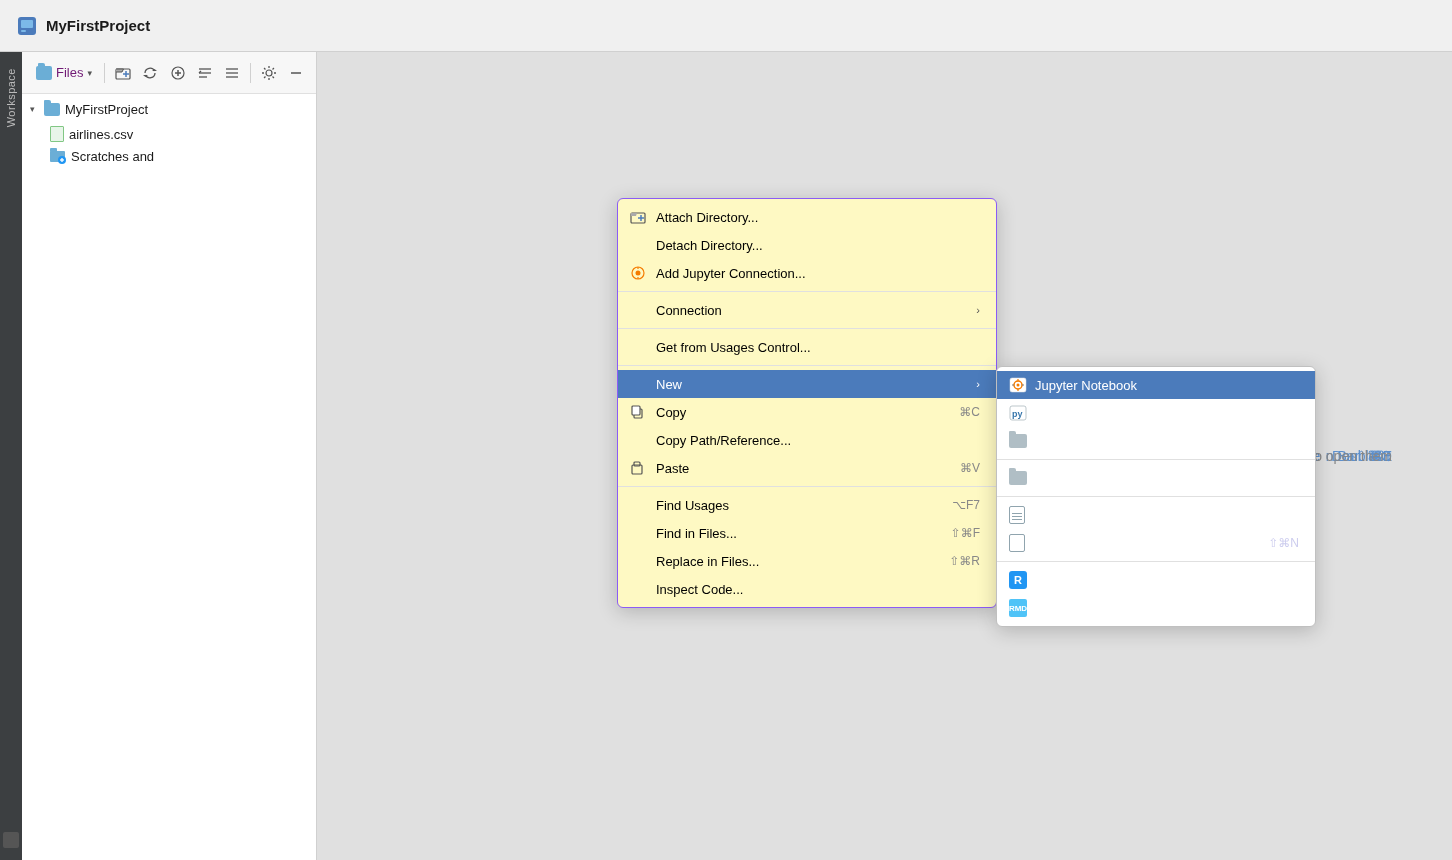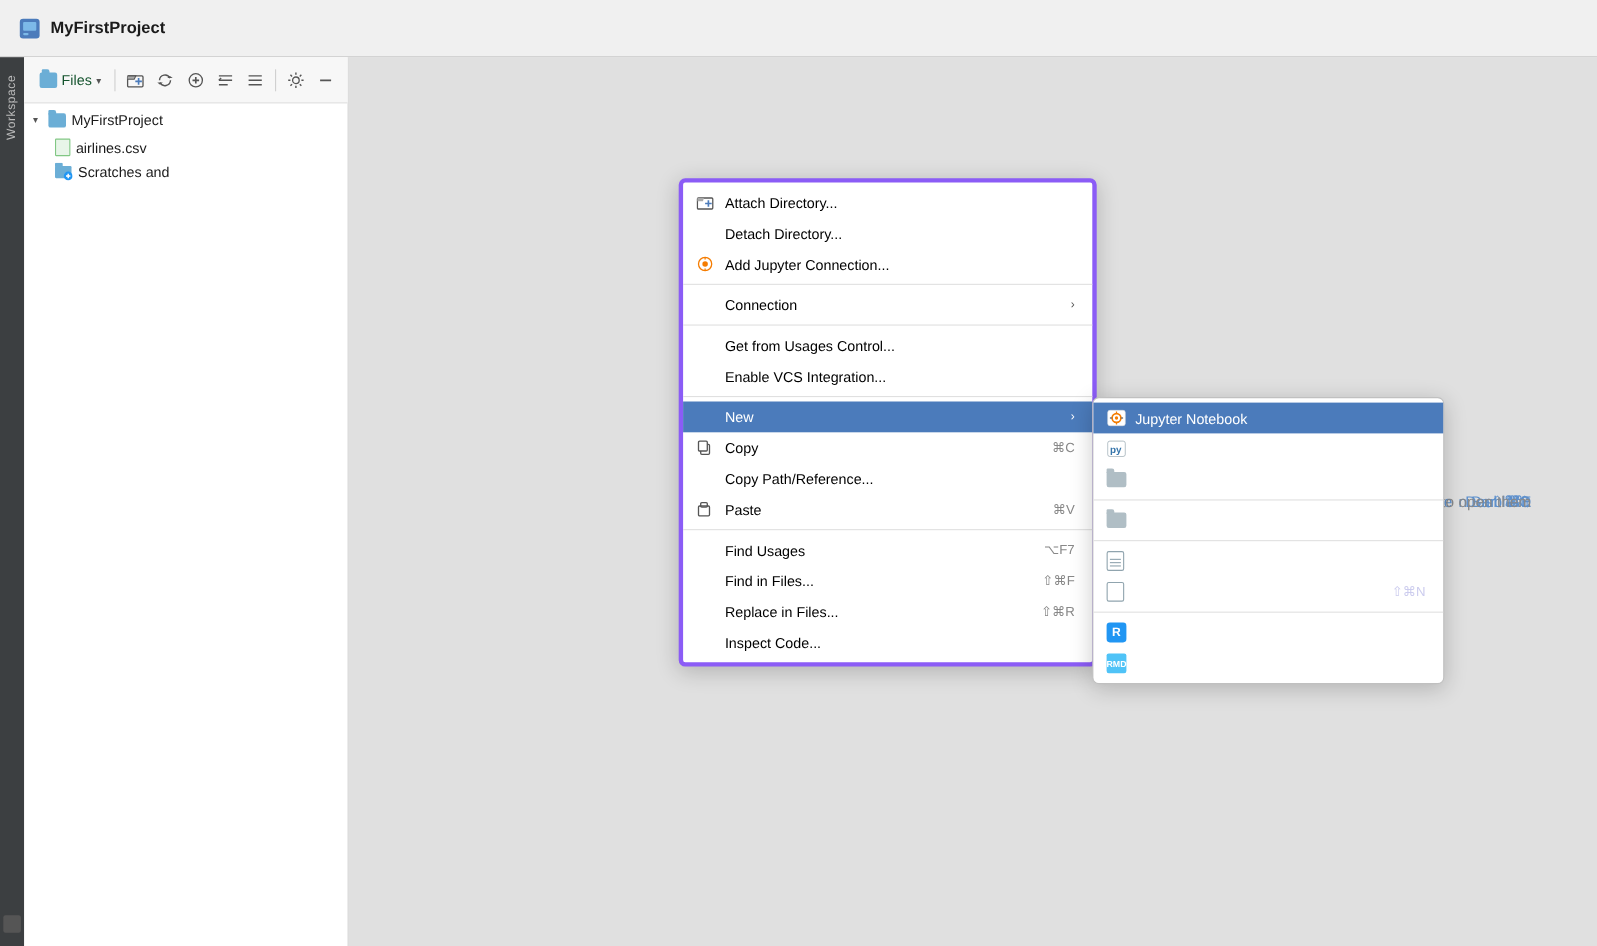--- a/index.html
+++ b/index.html
@@ -105,21 +105,21 @@
       position: absolute;
       top: -3px;
       left: 2px;
       width: 7px;
       height: 4px;
       background: #6baed6;
       border-radius: 1px 2px 0 0;
     }
     .files-label {
       font-size: 13px;
-      color: #14532d;
+      color: #701a75;
     }
     .chevron-down {
       font-size: 9px;
       color: #555;
     }
     .toolbar-sep {
       width: 1px;
       height: 20px;
       background: #d0d0d0;
       margin: 0 2px;
@@ -204,27 +204,28 @@
       background: #e0e0e0;
       position: relative;
       display: flex;
       align-items: center;
       justify-content: center;
     }
 
     
     .context-menu {
       position: absolute;
-      background: #ffffff;
-      border: 4px solid #8b5cf6;
+      background: #fef9c3;
+      border: 1px solid #8b5cf6;
       border-radius: 6px;
       box-shadow: 0 4px 20px rgba(0,0,0,0.2);
       min-width: 380px;
       padding: 4px 0;
       z-index: 100;
+      margin-top: 36px;
     }
     .menu-item {
       display: flex;
       align-items: center;
       height: 28px;
       padding: 0 16px 0 12px;
       cursor: pointer;
       white-space: nowrap;
       position: relative;
     }
@@ -537,24 +538,20 @@
         <span class="menu-item-arrow">›</span>
       </div>
 
       <div class="menu-separator"></div>
 
       <div class="menu-item">
         <div class="menu-item-icon"></div>
         <span class="menu-item-label">Get from Usages Control...</span>
       </div>
 
-      <div class="menu-item">
-        <div class="menu-item-icon"></div>
-        <span class="menu-item-label">Enable VCS Integration...</span>
-      </div>
 
       <div class="menu-separator"></div>
 
       <div class="menu-item menu-item-active" style="position:relative;">
         <div class="menu-item-icon"></div>
         <span class="menu-item-label">New</span>
         <span class="menu-item-arrow">›</span>
 
         <div class="submenu">
 

